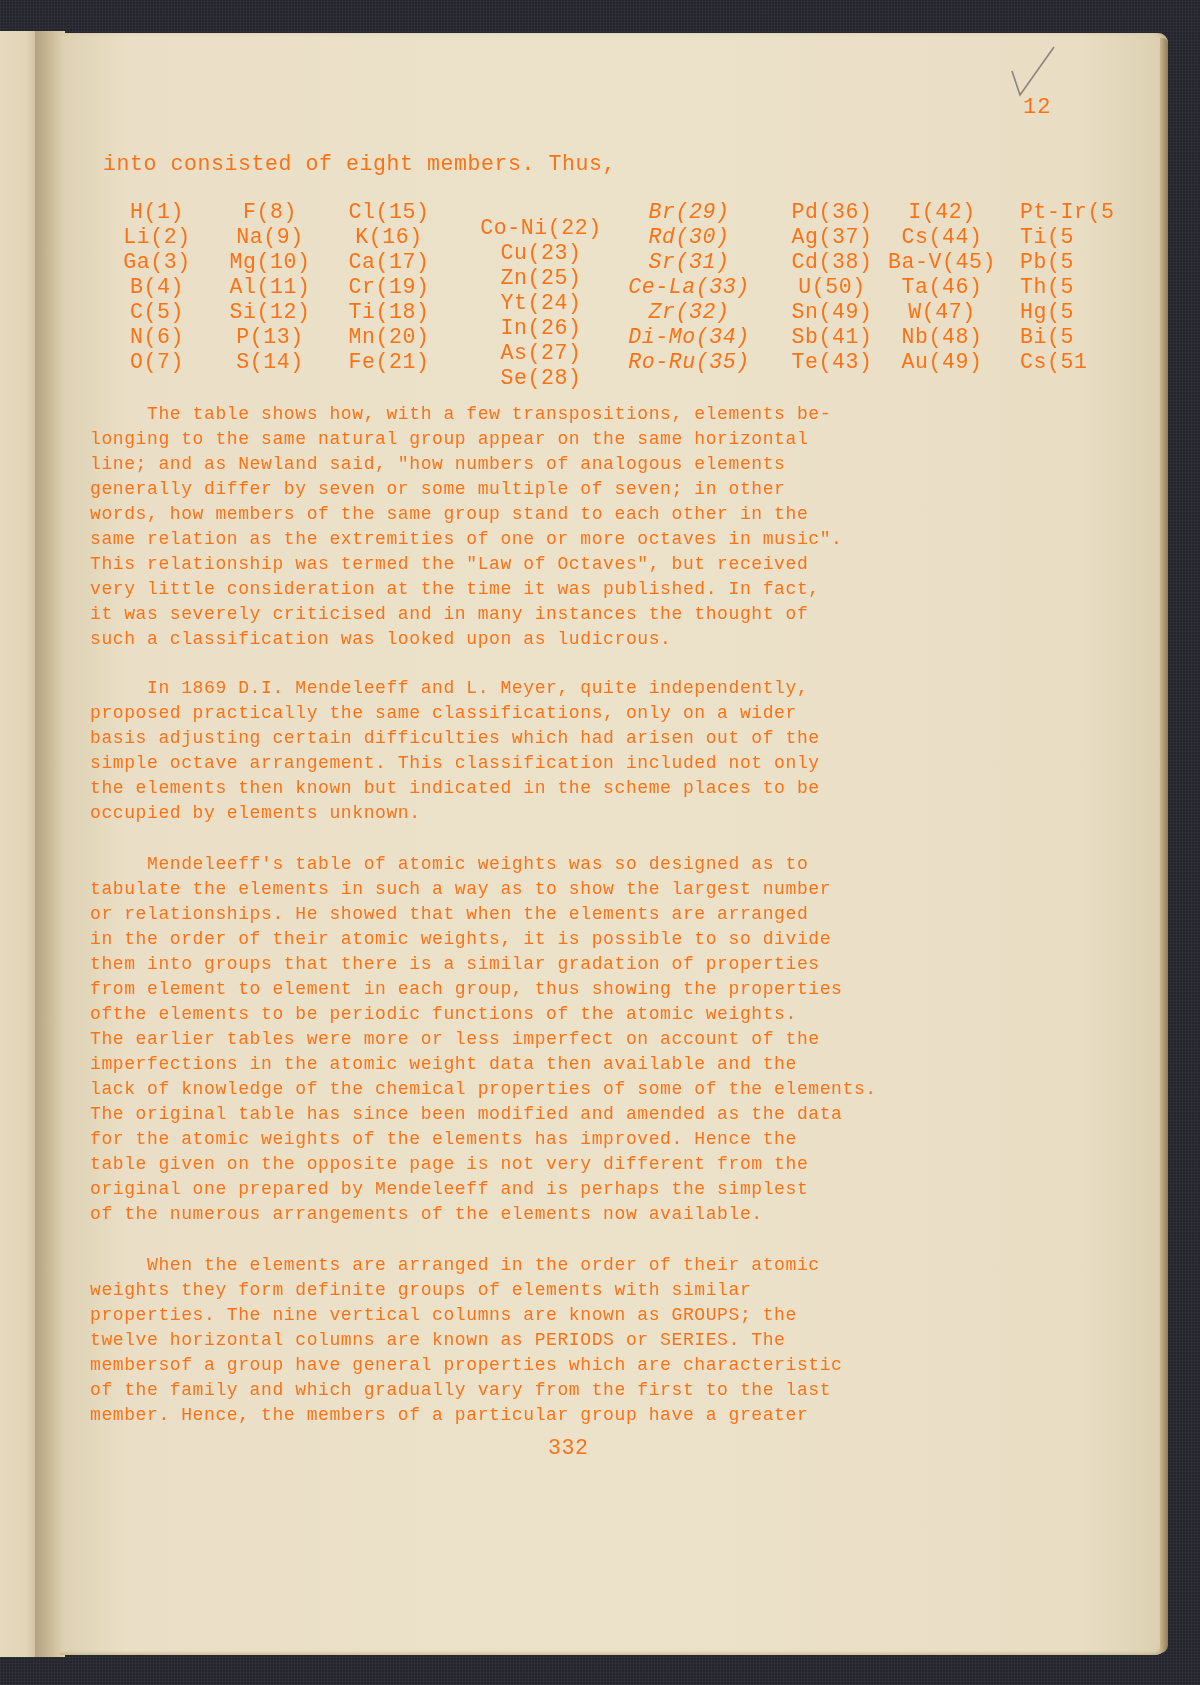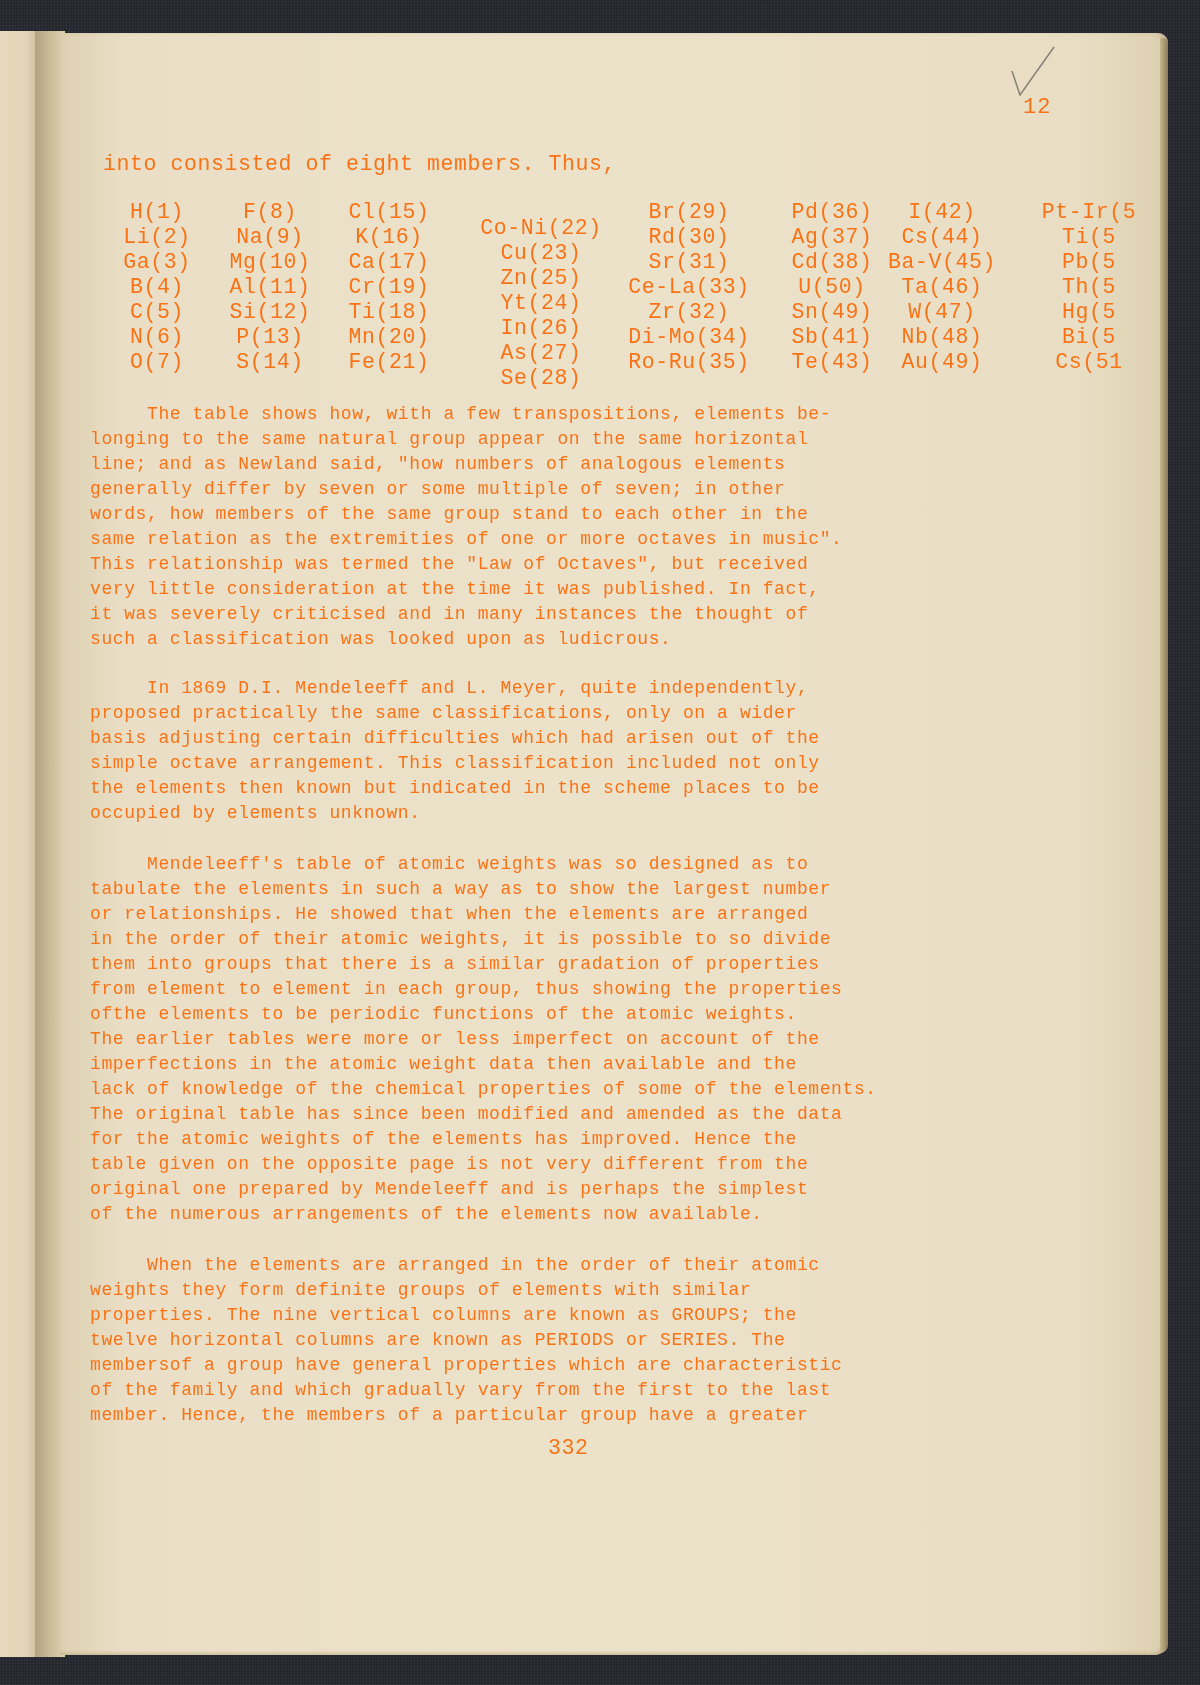--- a/index.html
+++ b/index.html
@@ -62,24 +62,24 @@
 </svg>
 <div class="page-number ink">12</div>
 
 <div class="line ink" style="top:152px;">into consisted of eight members. Thus,</div>
 
 <div class="table ink">
   <div class="col" style="left:104px;width:106px;"><div>H(1)</div><div>Li(2)</div><div>Ga(3)</div><div>B(4)</div><div>C(5)</div><div>N(6)</div><div>O(7)</div></div>
   <div class="col" style="left:214px;width:112px;"><div>F(8)</div><div>Na(9)</div><div>Mg(10)</div><div>Al(11)</div><div>Si(12)</div><div>P(13)</div><div>S(14)</div></div>
   <div class="col" style="left:330px;width:118px;"><div>Cl(15)</div><div>K(16)</div><div>Ca(17)</div><div>Cr(19)</div><div>Ti(18)</div><div>Mn(20)</div><div>Fe(21)</div></div>
   <div class="col" style="left:468px;width:146px;margin-top:16px;"><div>Co-Ni(22)</div><div>Cu(23)</div><div>Zn(25)</div><div>Yt(24)</div><div>In(26)</div><div>As(27)</div><div>Se(28)</div></div>
-  <div class="col" style="left:614px;width:150px;"><div>Br(29)</div><div>Rd(30)</div><div>Sr(31)</div><div>Ce-La(33)</div><div>Zr(32)</div><div>Di-Mo(34)</div><div>Ro-Ru(35)</div></div>
+  <div class="col" style="left:614px;width:150px;font-style:italic;"><div>Br(29)</div><div>Rd(30)</div><div>Sr(31)</div><div>Ce-La(33)</div><div>Zr(32)</div><div>Di-Mo(34)</div><div>Ro-Ru(35)</div></div>
   <div class="col" style="left:780px;width:104px;"><div>Pd(36)</div><div>Ag(37)</div><div>Cd(38)</div><div>U(50)</div><div>Sn(49)</div><div>Sb(41)</div><div>Te(43)</div></div>
   <div class="col" style="left:880px;width:124px;"><div>I(42)</div><div>Cs(44)</div><div>Ba-V(45)</div><div>Ta(46)</div><div>W(47)</div><div>Nb(48)</div><div>Au(49)</div></div>
-  <div class="col" style="left:1020px;width:138px;text-align:center;overflow:hidden;"><div>Pt-Ir(5</div><div>Ti(5</div><div>Pb(5</div><div>Th(5</div><div>Hg(5</div><div>Bi(5</div><div>Cs(51</div></div>
+  <div class="col" style="left:1020px;width:138px;text-align:left;overflow:hidden;"><div>Pt-Ir(5</div><div>Ti(5</div><div>Pb(5</div><div>Th(5</div><div>Hg(5</div><div>Bi(5</div><div>Cs(51</div></div>
 </div>
 
 <div class="para ink" style="top:402px;"><div>     The table shows how, with a few transpositions, elements be-</div><div>longing to the same natural group appear on the same horizontal</div><div>line; and as Newland said, "how numbers of analogous elements</div><div>generally differ by seven or some multiple of seven; in other</div><div>words, how members of the same group stand to each other in the</div><div>same relation as the extremities of one or more octaves in music".</div><div>This relationship was termed the "Law of Octaves", but received</div><div>very little consideration at the time it was published. In fact,</div><div>it was severely criticised and in many instances the thought of</div><div>such a classification was looked upon as ludicrous.</div></div>
 <div class="para ink" style="top:676px;"><div>     In 1869 D.I. Mendeleeff and L. Meyer, quite independently,</div><div>proposed practically the same classifications, only on a wider</div><div>basis adjusting certain difficulties which had arisen out of the</div><div>simple octave arrangement. This classification included not only</div><div>the elements then known but indicated in the scheme places to be</div><div>occupied by elements unknown.</div></div>
 <div class="para ink" style="top:852px;"><div>     Mendeleeff's table of atomic weights was so designed as to</div><div>tabulate the elements in such a way as to show the largest number</div><div>or relationships. He showed that when the elements are arranged</div><div>in the order of their atomic weights, it is possible to so divide</div><div>them into groups that there is a similar gradation of properties</div><div>from element to element in each group, thus showing the properties</div><div>ofthe elements to be periodic functions of the atomic weights.</div><div>The earlier tables were more or less imperfect on account of the</div><div>imperfections in the atomic weight data then available and the</div><div>lack of knowledge of the chemical properties of some of the elements.</div><div>The original table has since been modified and amended as the data</div><div>for the atomic weights of the elements has improved. Hence the</div><div>table given on the opposite page is not very different from the</div><div>original one prepared by Mendeleeff and is perhaps the simplest</div><div>of the numerous arrangements of the elements now available.</div></div>
 <div class="para ink" style="top:1253px;"><div>     When the elements are arranged in the order of their atomic</div><div>weights they form definite groups of elements with similar</div><div>properties. The nine vertical columns are known as GROUPS; the</div><div>twelve horizontal columns are known as PERIODS or SERIES. The</div><div>membersof a group have general properties which are characteristic</div><div>of the family and which gradually vary from the first to the last</div><div>member. Hence, the members of a particular group have a greater</div></div>
 
 <div class="footer-number ink">332</div>
 
 </body></html>

